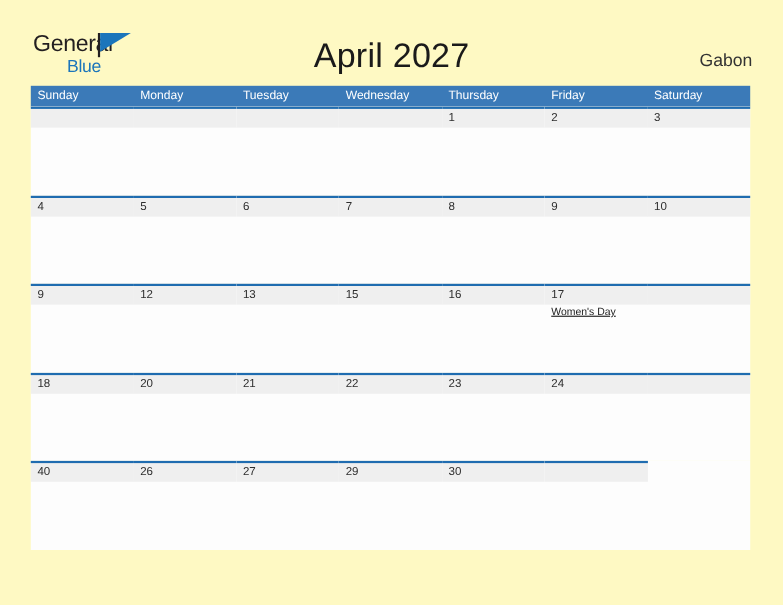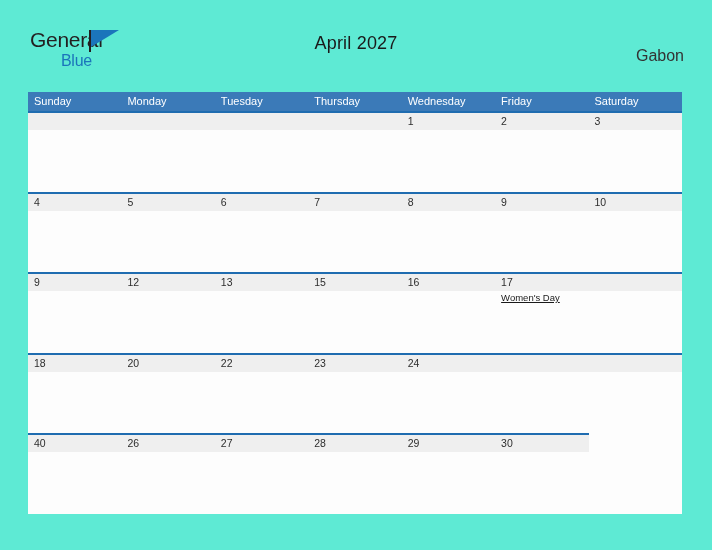--- a/index.html
+++ b/index.html
@@ -11,21 +11,21 @@
     height: 550px;
     background: #fdfdfd;
     font-family: "Liberation Sans", sans-serif;
     overflow: hidden;
   }
 
   .page {
     position: relative;
     width: 712px;
     height: 550px;
-    background: #5eead4;
+    background: #fef9c3;
   }
 
   
   .header {
     position: absolute;
     left: 0;
     top: 0;
     width: 712px;
     height: 78px;
   }
@@ -79,41 +79,40 @@
     border-top: 17px solid #1b75bb;
     border-right: 28px solid transparent;
   }
 
   .title {
     position: absolute;
     left: 0;
     top: 33px;
     width: 712px;
     text-align: center;
-    font-size: 18px;
+    font-size: 31px;
     color: #1a1a1a;
     font-weight: normal;
     letter-spacing: 0.2px;
   }
 
   .country {
     position: absolute;
     right: 28px;
     top: 47px;
     font-size: 16px;
     color: #333333;
   }
 
   
   .calendar {
     position: absolute;
     left: 28px;
     top: 78px;
     width: 654px;
-    margin-top: 14px;
   }
 
   .weekdays {
     display: flex;
     width: 654px;
     height: 19px;
     background: #3b7ab8;
   }
   .weekday {
     width: 93.43px;
@@ -204,22 +203,22 @@
     <div class="country">Gabon</div>
 
   </div>
 
   <div class="calendar">
 
     <div class="weekdays">
       <div class="weekday">Sunday</div>
       <div class="weekday">Monday</div>
       <div class="weekday">Tuesday</div>
+      <div class="weekday">Wednesday</div>
       <div class="weekday">Thursday</div>
-      <div class="weekday">Wednesday</div>
       <div class="weekday">Friday</div>
       <div class="weekday">Saturday</div>
     </div>
 
     <div id="weeks-host">
         <div class="week">
           <div class="week-bands">
             <div class="band filled"></div>
             <div class="band filled"></div>
             <div class="band filled"></div>
@@ -331,20 +330,23 @@
             <div class="band filled"></div>
           </div>
           <div class="week-cells">
             <div class="cell">
               <div class="daynum">18</div>
             </div>
             <div class="cell">
               <div class="daynum">20</div>
             </div>
             <div class="cell">
+              <div class="daynum">21</div>
+            </div>
+            <div class="cell">
               <div class="daynum">22</div>
             </div>
             <div class="cell">
               <div class="daynum">23</div>
             </div>
             <div class="cell">
               <div class="daynum">24</div>
             </div>
           </div>
         </div>
@@ -362,23 +364,20 @@
             <div class="cell">
               <div class="daynum">40</div>
             </div>
             <div class="cell">
               <div class="daynum">26</div>
             </div>
             <div class="cell">
               <div class="daynum">27</div>
             </div>
             <div class="cell">
-              <div class="daynum">28</div>
-            </div>
-            <div class="cell">
               <div class="daynum">29</div>
             </div>
             <div class="cell">
               <div class="daynum">30</div>
             </div>
             <div class="cell">
               <div class="daynum"></div>
             </div>
           </div>
         </div>

